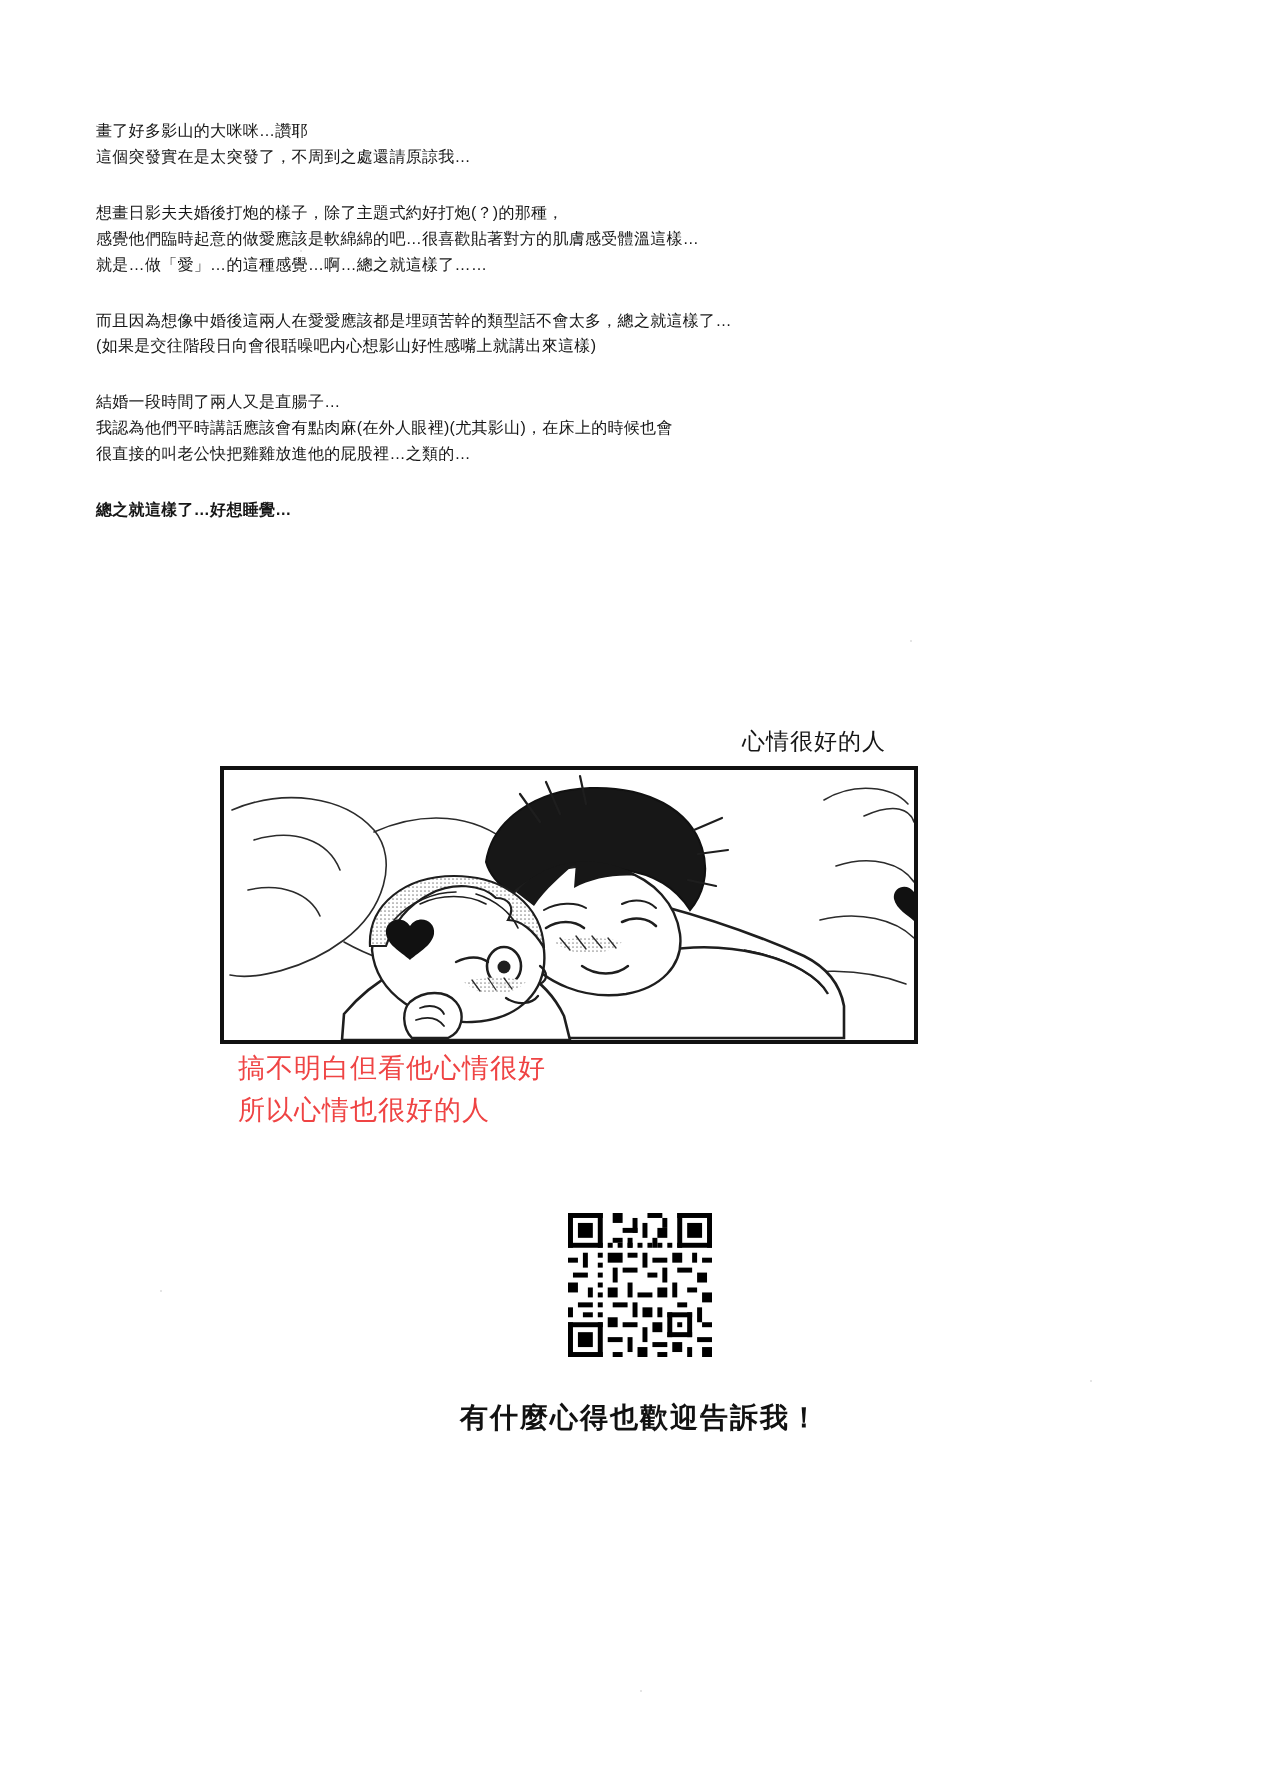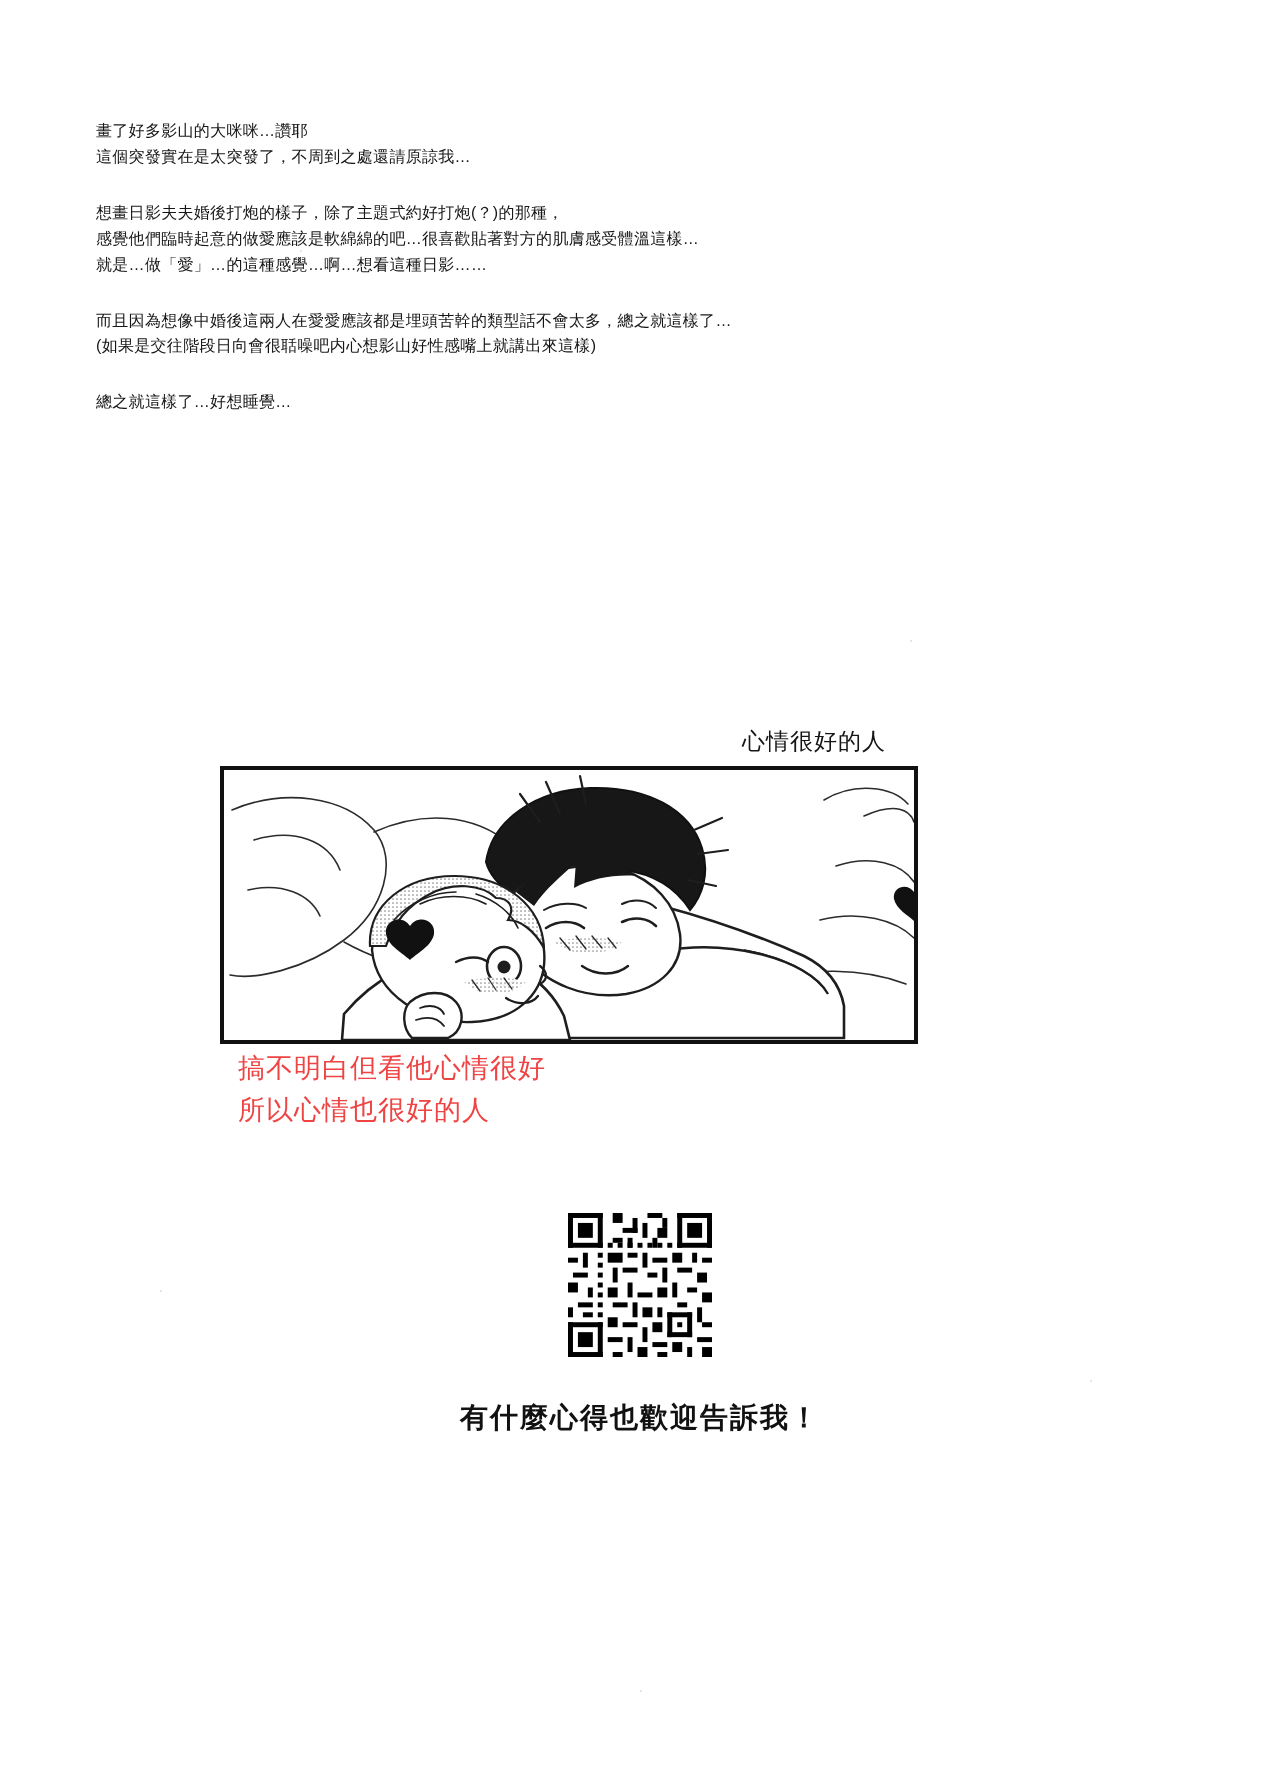--- a/index.html
+++ b/index.html
@@ -26,20 +26,21 @@
   .para {
     margin: 0 0 30px 0;
     font-size: 16px;
     line-height: 1.62;
     letter-spacing: 0.3px;
     white-space: pre-wrap;
     color: #161616;
   }
   .para.last {
     margin-bottom: 12px;
+    font-weight: bold;
   }
   .date-line {
     margin-top: 30px;
     font-size: 21px;
     line-height: 1.6;
     letter-spacing: 0.6px;
     color: #161616;
   }
 
   
@@ -129,23 +130,26 @@
   }
 </style>
 </head>
 <body>
 
 <div class="afterword">
   <p class="para">畫了好多影山的大咪咪…讚耶
 這個突發實在是太突發了，不周到之處還請原諒我…</p>
   <p class="para">想畫日影夫夫婚後打炮的樣子，除了主題式約好打炮(？)的那種，
 感覺他們臨時起意的做愛應該是軟綿綿的吧…很喜歡貼著對方的肌膚感受體溫這樣…
-就是…做「愛」…的這種感覺…啊…想看這種日影……</p>
+就是…做「愛」…的這種感覺…啊…總之就這樣了……</p>
   <p class="para">而且因為想像中婚後這兩人在愛愛應該都是埋頭苦幹的類型話不會太多，總之就這樣了…
 (如果是交往階段日向會很聒噪吧内心想影山好性感嘴上就講出來這樣)</p>
+  <p class="para">結婚一段時間了兩人又是直腸子…
+我認為他們平時講話應該會有點肉麻(在外人眼裡)(尤其影山)，在床上的時候也會
+很直接的叫老公快把雞雞放進他的屁股裡…之類的…</p>
   <p class="para last">總之就這樣了…好想睡覺…</p>
 </div>
 
 <div class="panel-area">
 
   <div class="label-top">心情很好的人</div>
 
   <div class="panel">
     <svg viewBox="0 0 690 270" xmlns="http://www.w3.org/2000/svg">
       <defs>

